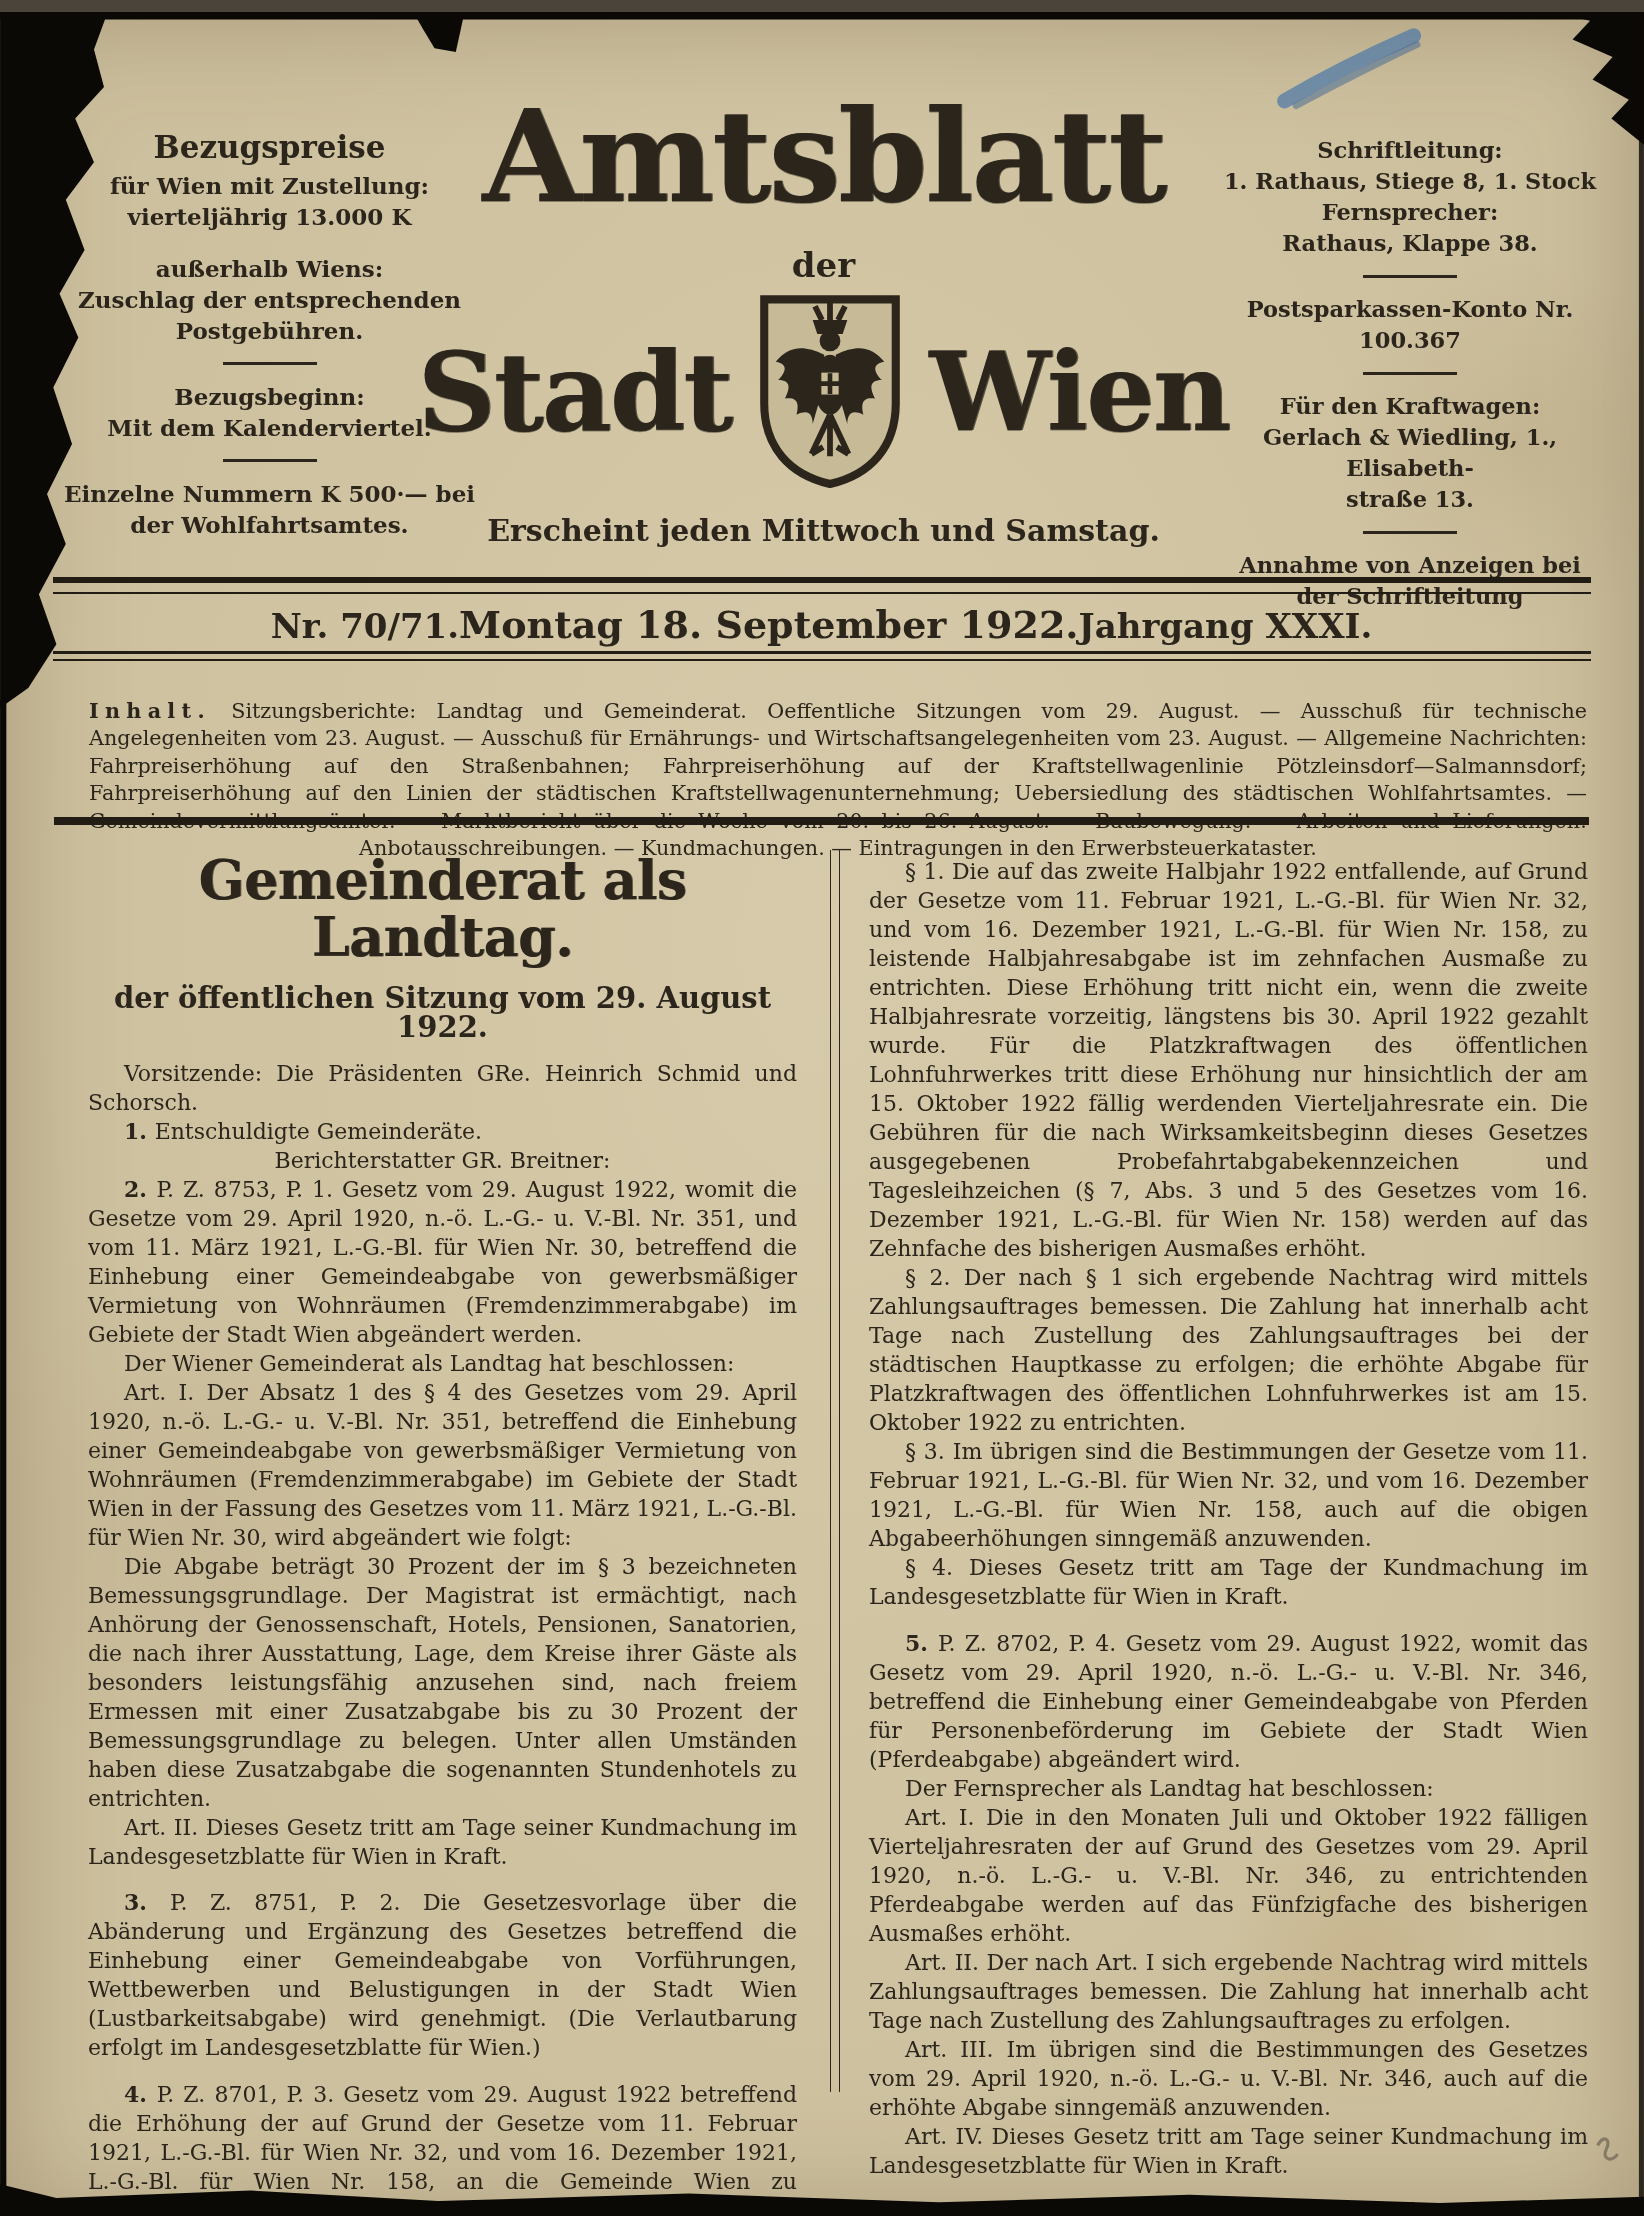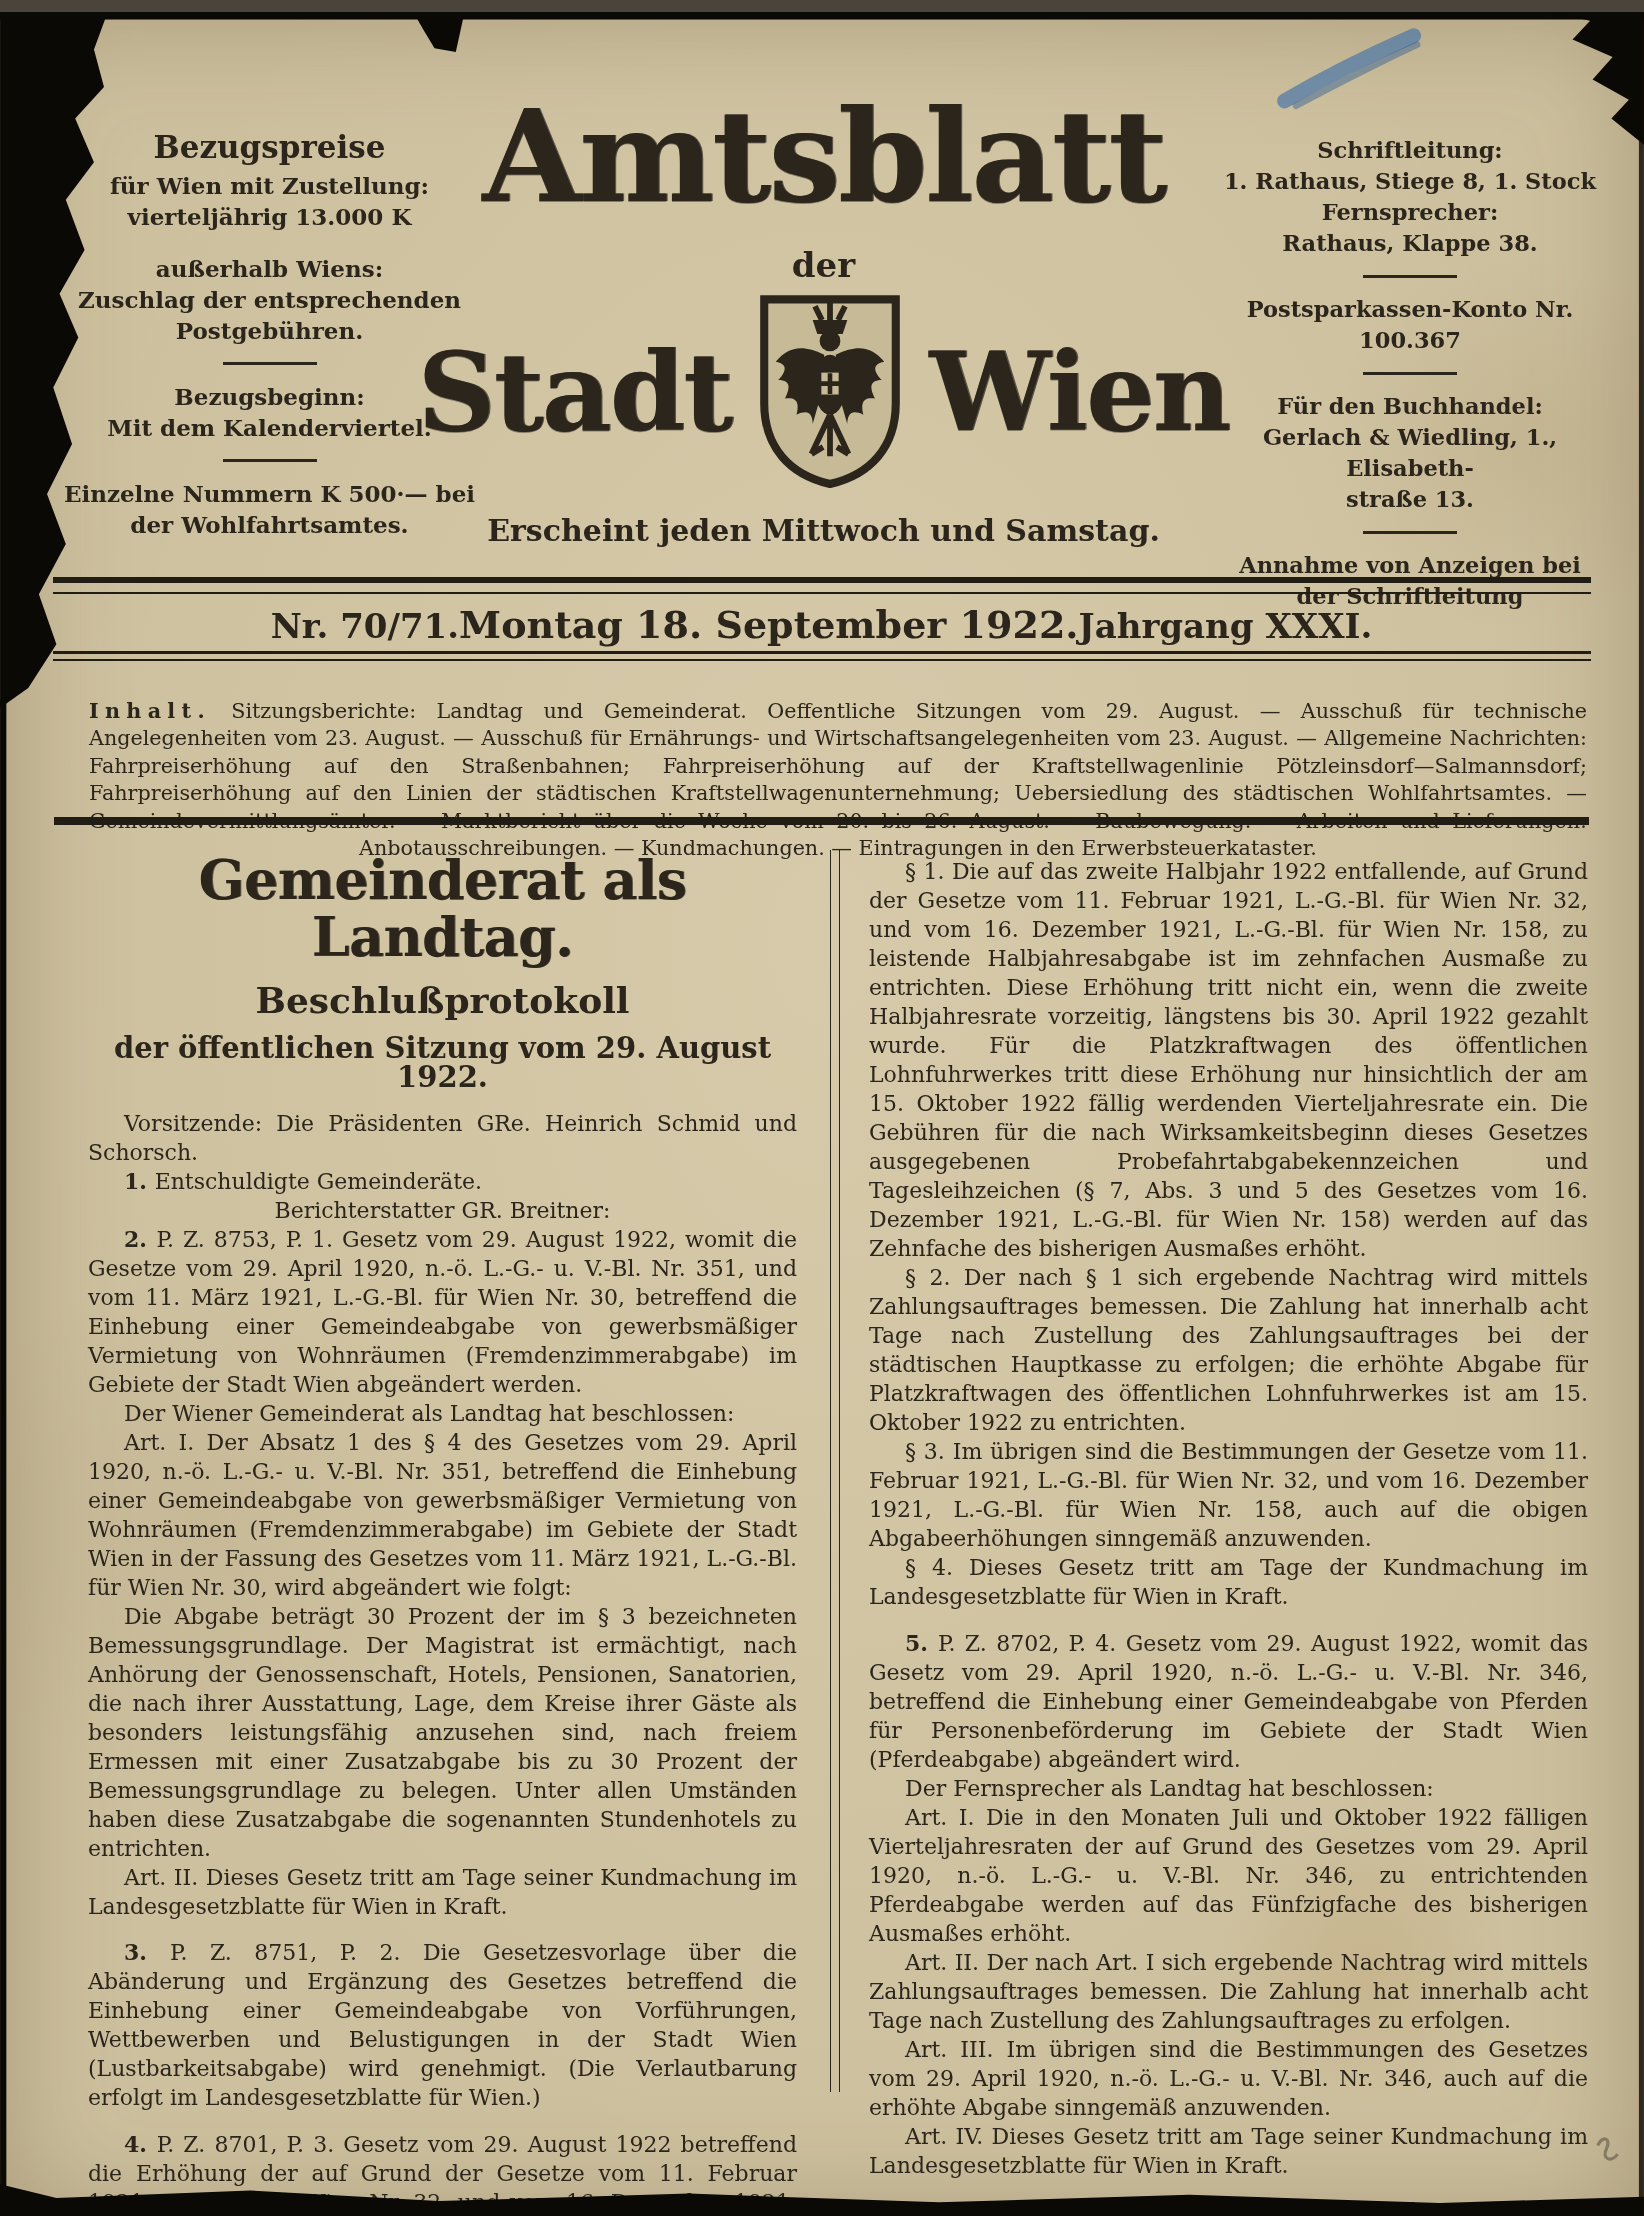--- a/index.html
+++ b/index.html
@@ -106,21 +106,21 @@
   </div>
 
   <div class="abs right-info">
     <div>Schriftleitung:</div>
     <div>1. Rathaus, Stiege 8, 1. Stock</div>
     <div>Fernsprecher:</div>
     <div>Rathaus, Klappe 38.</div>
     <div class="mini-rule"></div>
     <div>Postsparkassen-Konto Nr. 100.367</div>
     <div class="mini-rule"></div>
-    <div>Für den Buchhandel:</div>
+    <div>Für den Kraftwagen:</div>
     <div>Gerlach &amp; Wiedling, 1., Elisabeth-</div>
     <div>straße 13.</div>
     <div class="mini-rule"></div>
     <div>Annahme von Anzeigen bei</div>
     <div>der Schriftleitung</div>
   </div>
 
   <div class="abs rule" style="left:53px;top:565px;width:1538px;height:5.6px;"></div>
   <div class="abs rule" style="left:53px;top:580px;width:1538px;height:1.9px;"></div>
 
@@ -134,21 +134,20 @@
   <div class="abs rule" style="left:53px;top:647px;width:1538px;height:1.9px;"></div>
 
   <p class="abs inhalt"><b>Inhalt.</b> <span>Sitzungsberichte: Landtag und Gemeinderat. Oeffentliche Sitzungen vom 29. August. — Ausschuß für technische Angelegenheiten vom 23. August. — Ausschuß für Ernährungs- und Wirtschaftsangelegenheiten vom 23. August. — Allgemeine Nachrichten: Fahrpreiserhöhung auf den Straßenbahnen; Fahrpreiserhöhung auf der Kraftstellwagenlinie Pötzleinsdorf—Salmannsdorf; Fahrpreiserhöhung auf den Linien der städtischen Kraftstellwagenunternehmung; Uebersiedlung des städtischen Wohlfahrtsamtes. — Gemeindevermittlungsämter. — Marktbericht über die Woche vom 20. bis 26. August. — Baubewegung. — Arbeiten und Lieferungen: Anbotausschreibungen. — Kundmachungen. — Eintragungen in den Erwerbsteuerkataster.</span></p>
 
   <div class="abs rule" style="left:54px;top:805px;width:1535px;height:8.1px;"></div>
 
   <div class="abs divider"></div>
 
   <div class="abs col col-left">
     <div class="col-title">Gemeinderat als Landtag.</div>
-    <div class="col-subtitle">Beschlußprotokoll</div>
     <div class="col-session">der öffentlichen Sitzung vom 29. August 1922.</div>
     <div>
         <p class="body-p indent">Vorsitzende: Die Präsidenten GRe. Heinrich Schmid und Schorsch.</p>
         <p class="body-p indent"><b class="lead">1. </b>Entschuldigte Gemeinderäte.</p>
         <p class="body-p center">Berichterstatter GR. Breitner:</p>
         <p class="body-p indent"><b class="lead">2. </b>P. Z. 8753, P. 1. Gesetz vom 29. August 1922, womit die Gesetze vom 29. April 1920, n.-ö. L.-G.- u. V.-Bl. Nr. 351, und vom 11. März 1921, L.-G.-Bl. für Wien Nr. 30, betreffend die Einhebung einer Gemeindeabgabe von gewerbsmäßiger Vermietung von Wohnräumen (Fremdenzimmerabgabe) im Gebiete der Stadt Wien abgeändert werden.</p>
         <p class="body-p indent">Der Wiener Gemeinderat als Landtag hat beschlossen:</p>
         <p class="body-p indent">Art. I. Der Absatz 1 des § 4 des Gesetzes vom 29. April 1920, n.-ö. L.-G.- u. V.-Bl. Nr. 351, betreffend die Einhebung einer Gemeindeabgabe von gewerbsmäßiger Vermietung von Wohnräumen (Fremdenzimmerabgabe) im Gebiete der Stadt Wien in der Fassung des Gesetzes vom 11. März 1921, L.-G.-Bl. für Wien Nr. 30, wird abgeändert wie folgt:</p>
         <p class="body-p indent">Die Abgabe beträgt 30 Prozent der im § 3 bezeichneten Bemessungsgrundlage. Der Magistrat ist ermächtigt, nach Anhörung der Genossenschaft, Hotels, Pensionen, Sanatorien, die nach ihrer Ausstattung, Lage, dem Kreise ihrer Gäste als besonders leistungsfähig anzusehen sind, nach freiem Ermessen mit einer Zusatzabgabe bis zu 30 Prozent der Bemessungsgrundlage zu belegen. Unter allen Umständen haben diese Zusatzabgabe die sogenannten Stundenhotels zu entrichten.</p>
         <p class="body-p indent">Art. II. Dieses Gesetz tritt am Tage seiner Kundmachung im Landesgesetzblatte für Wien in Kraft.</p>

